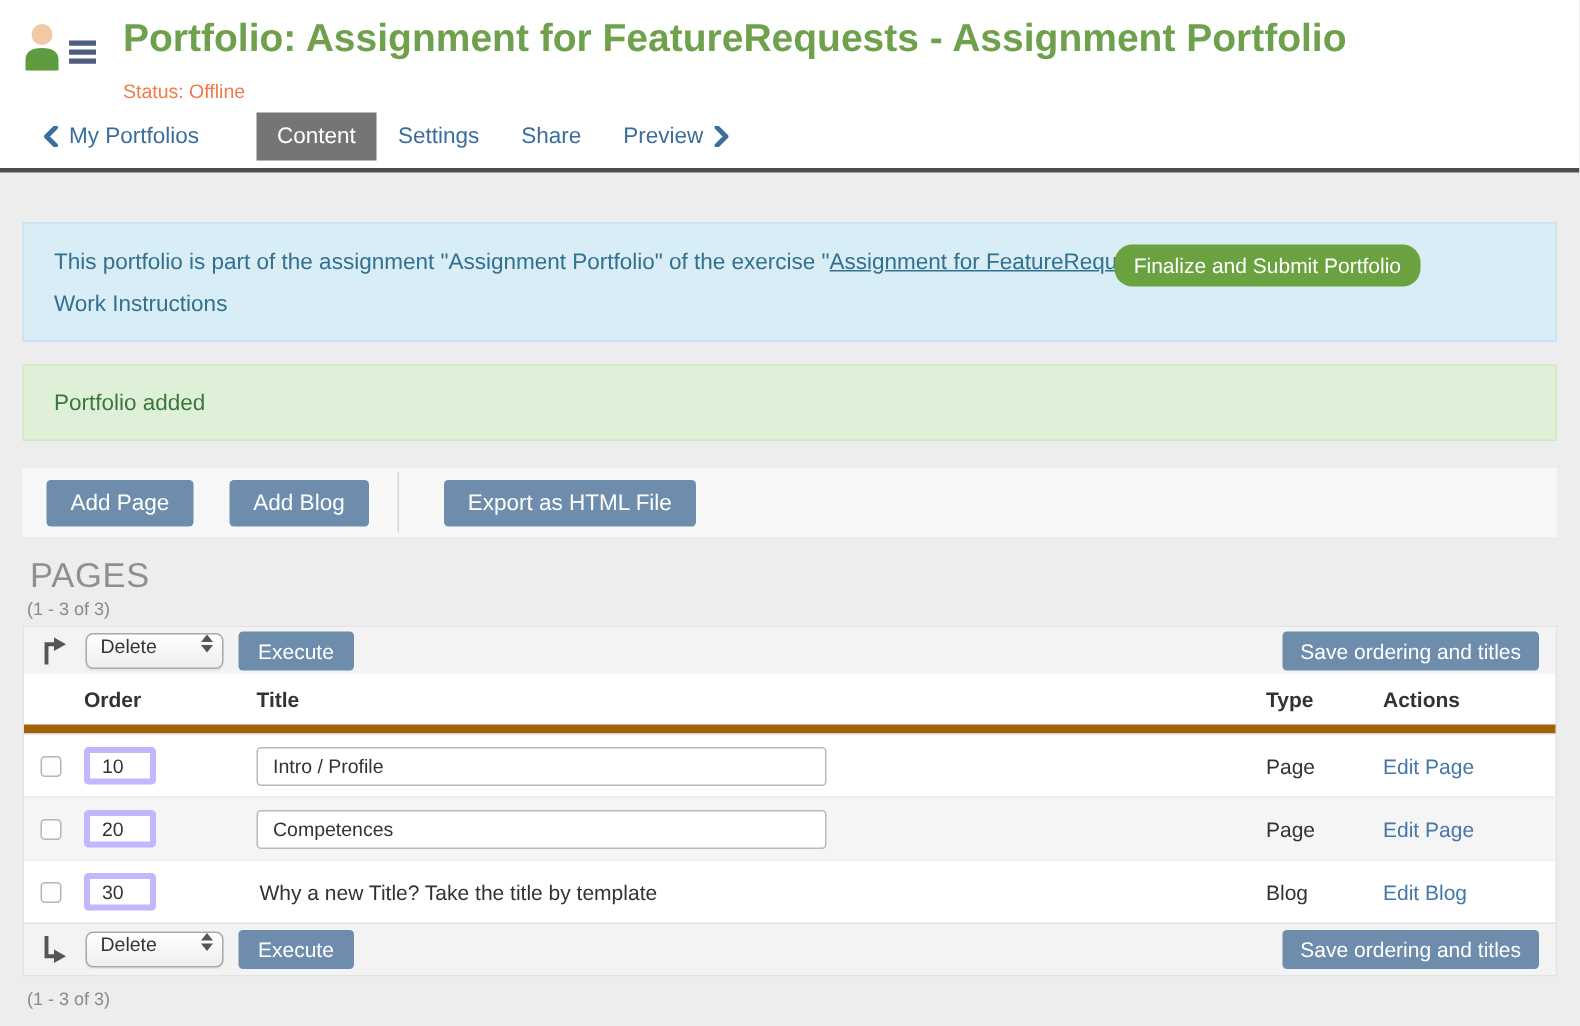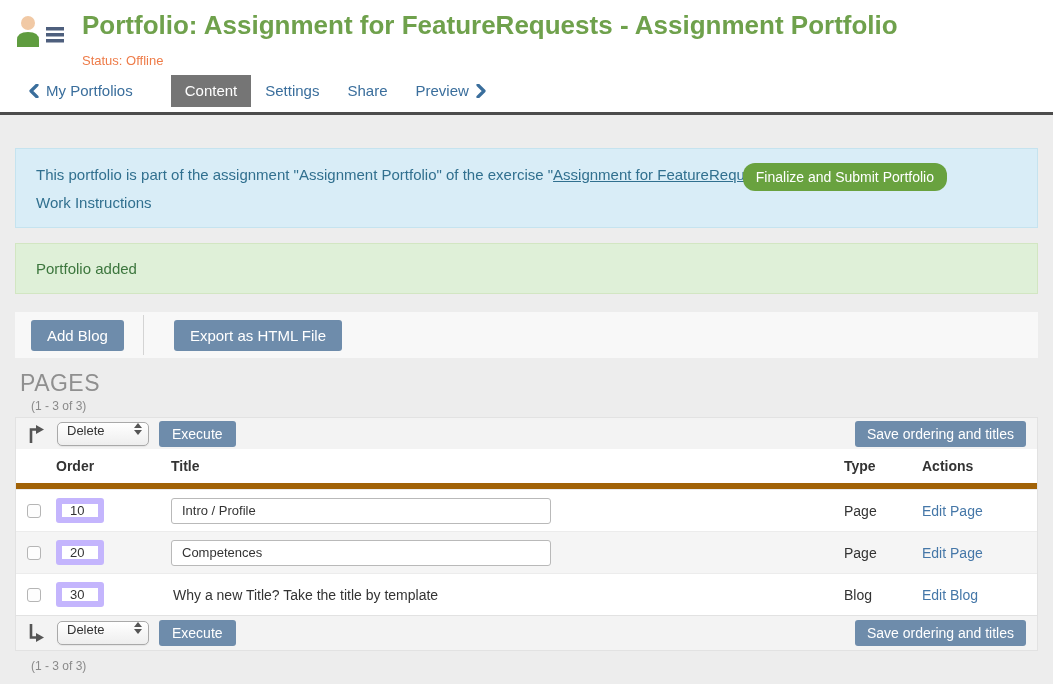--- a/index.html
+++ b/index.html
@@ -39,21 +39,21 @@
   .success-box { margin-top:15px; background:#dff0d8; border:1px solid #d2e6c2; color:#3c763d;
                  padding:16px 20px; font-size:15px; height:51px; }
 
   .toolbar { margin-top:18px; background:#f8f8f8; height:46px; display:flex; align-items:center; padding:0 16px; }
   .btn-blue { background:#6e8cab; color:#fff; border:none; font-size:14px; padding:6px 13px;
               border-radius:3px; font-family:inherit; cursor:pointer; white-space:nowrap; }
   .toolbar .btn-blue { margin-right:24px; padding:7px 16px; font-size:15px; }
   .toolbar .vdiv { width:1px; height:40px; background:#d4d4d4; margin:0 30px 0 -5px; }
 
   .pages-heading { margin:12px 0 0 5px; font-size:23px; color:#8f8f8f; letter-spacing:.5px; font-weight:400; }
-  .count-text { font-size:12px; color:#8a8a8a; margin:2px 0 4px 16px; }
+  .count-text { font-size:12px; color:#8a8a8a; margin:2px 0 4px 3px; }
   .count-text.bottom { margin-top:8px; }
 
   
   .table-card { background:#fff; border:1px solid #e2e2e2; }
   .bulk-strip { background:#f3f3f3; height:31px; display:flex; align-items:center; padding:0 11px; }
   .bulk-strip.bottom { height:35px; border-top:1px solid #e2e2e2; }
   .bulk-arrow { margin-right:12px; display:flex; }
   .fake-select { width:92px; height:24px; background:linear-gradient(#ffffff,#eeeeee);
                  border:1px solid #a9a9a9; border-radius:5px; display:flex; align-items:flex-start;
                  padding:0 6px 0 9px; font-size:13px; color:#333; cursor:pointer;
@@ -67,21 +67,21 @@
   .save-btn { margin-left:auto; padding:5px 12px; }
 
   .grid-row { display:grid; grid-template-columns:40px 115px 1fr 78px 115px; align-items:center; }
   .thead { height:40px; font-weight:bold; font-size:14px; color:#333; border-bottom:6px solid #a16207; }
   .trow { height:42px; border-top:1px solid #ececec; font-size:14px; }
   .trow:first-of-type { border-top:none; }
   .trow.alt { background:#f5f5f5; }
   .cell-check { padding-left:11px; }
   input[type="checkbox"] { appearance:none; -webkit-appearance:none; width:14px; height:14px;
     border:1px solid #b5b5b5; border-radius:3px; background:#fdfdfd; cursor:pointer; display:block; }
-  .order-input { width:48px; height:25px; border:6px solid #c4b5fd; border-radius:3px;
+  .order-input { width:48px; height:25px; border:4px solid #c4b5fd; border-radius:3px;
                  font-size:13px; padding:0 8px; font-family:inherit; color:#333; }
   .title-input { width:380px; height:26px; border:1px solid #b9b9b9; border-radius:3px;
                  font-size:13px; padding:0 10px; font-family:inherit; color:#333; }
   .title-text { font-size:14px; color:#333; padding-left:2px; }
   .edit-link { color:#4577a8; font-size:14px; cursor:pointer; text-decoration:none; }
 </style>
 </head>
 <body>
 
 <header class="page-header">
@@ -134,20 +134,21 @@
     </div>
     <a class="work-link">Work Instructions</a>
     <button class="finalize-btn">Finalize and Submit Portfolio</button>
   </div>
 
   <div class="success-box">
     <span>Portfolio added</span>
   </div>
 
   <div class="toolbar">
+    <button class="btn-blue">Add Page</button>
     <button class="btn-blue">Add Blog</button>
     <div class="vdiv"></div>
     <button class="btn-blue">Export as HTML File</button>
   </div>
 
   <h2 class="pages-heading">PAGES</h2>
   <div class="count-text">(1 - 3 of 3)</div>
 
   <div class="table-card">
 

